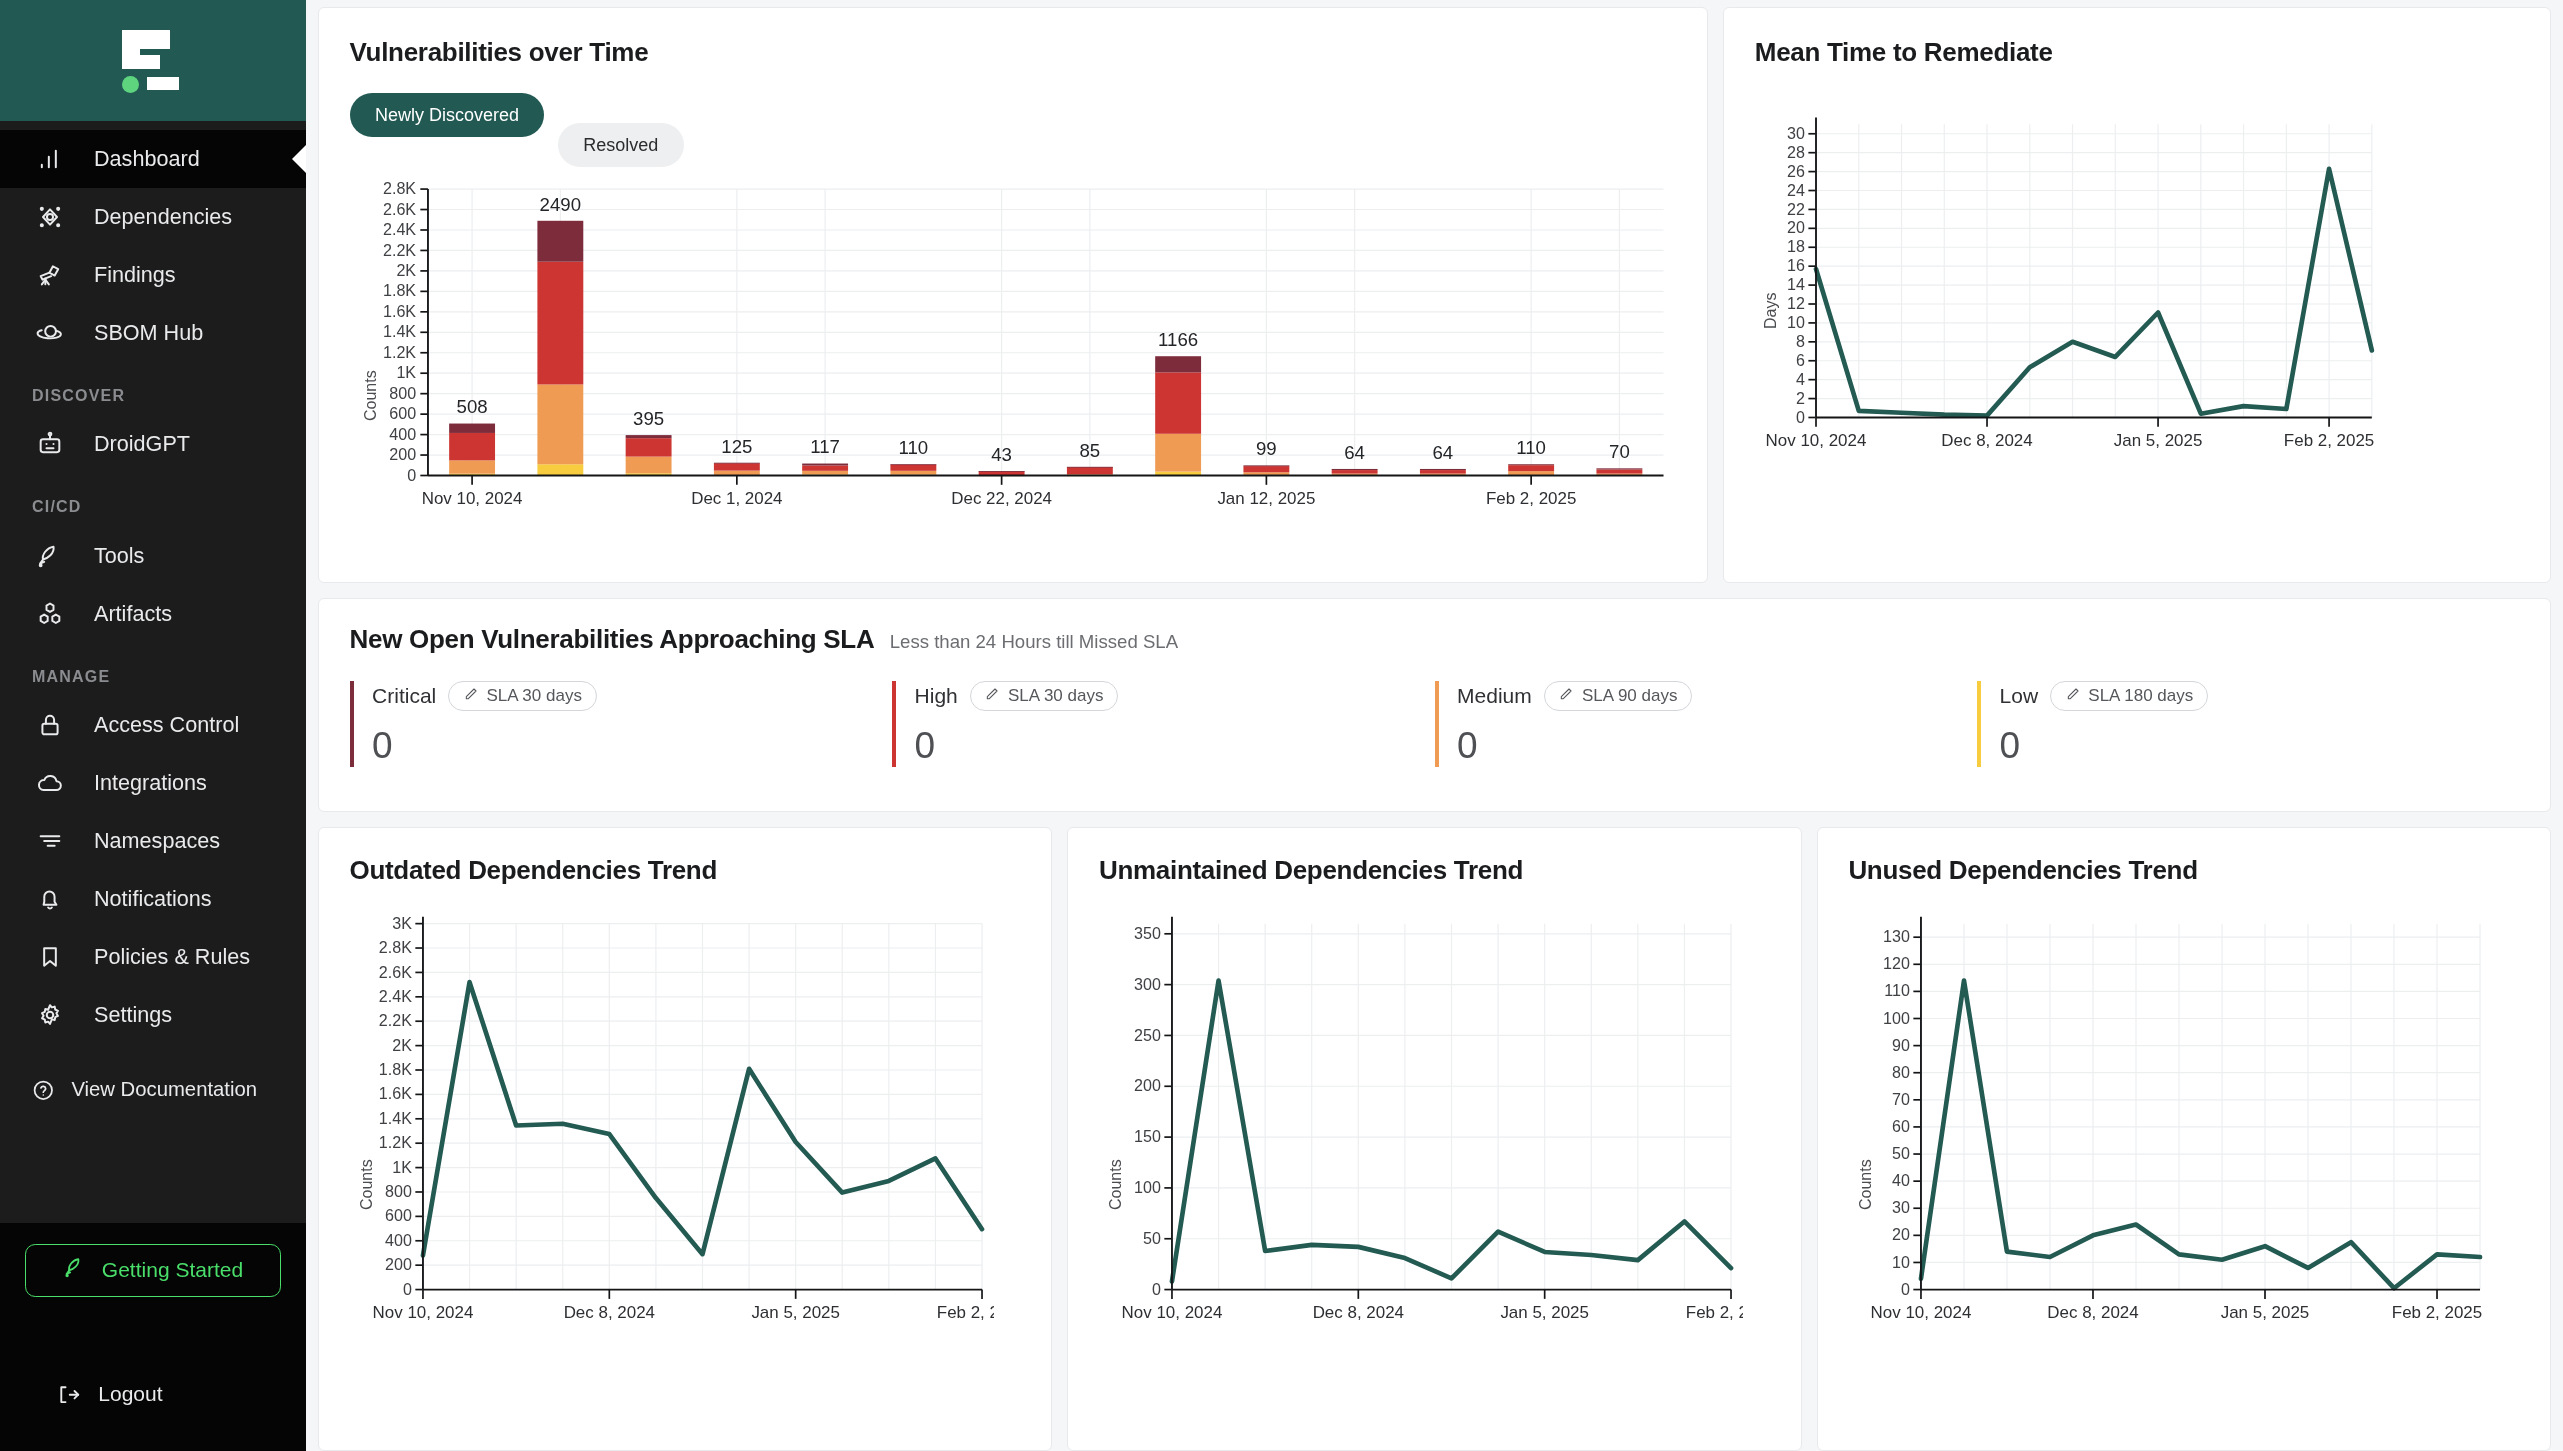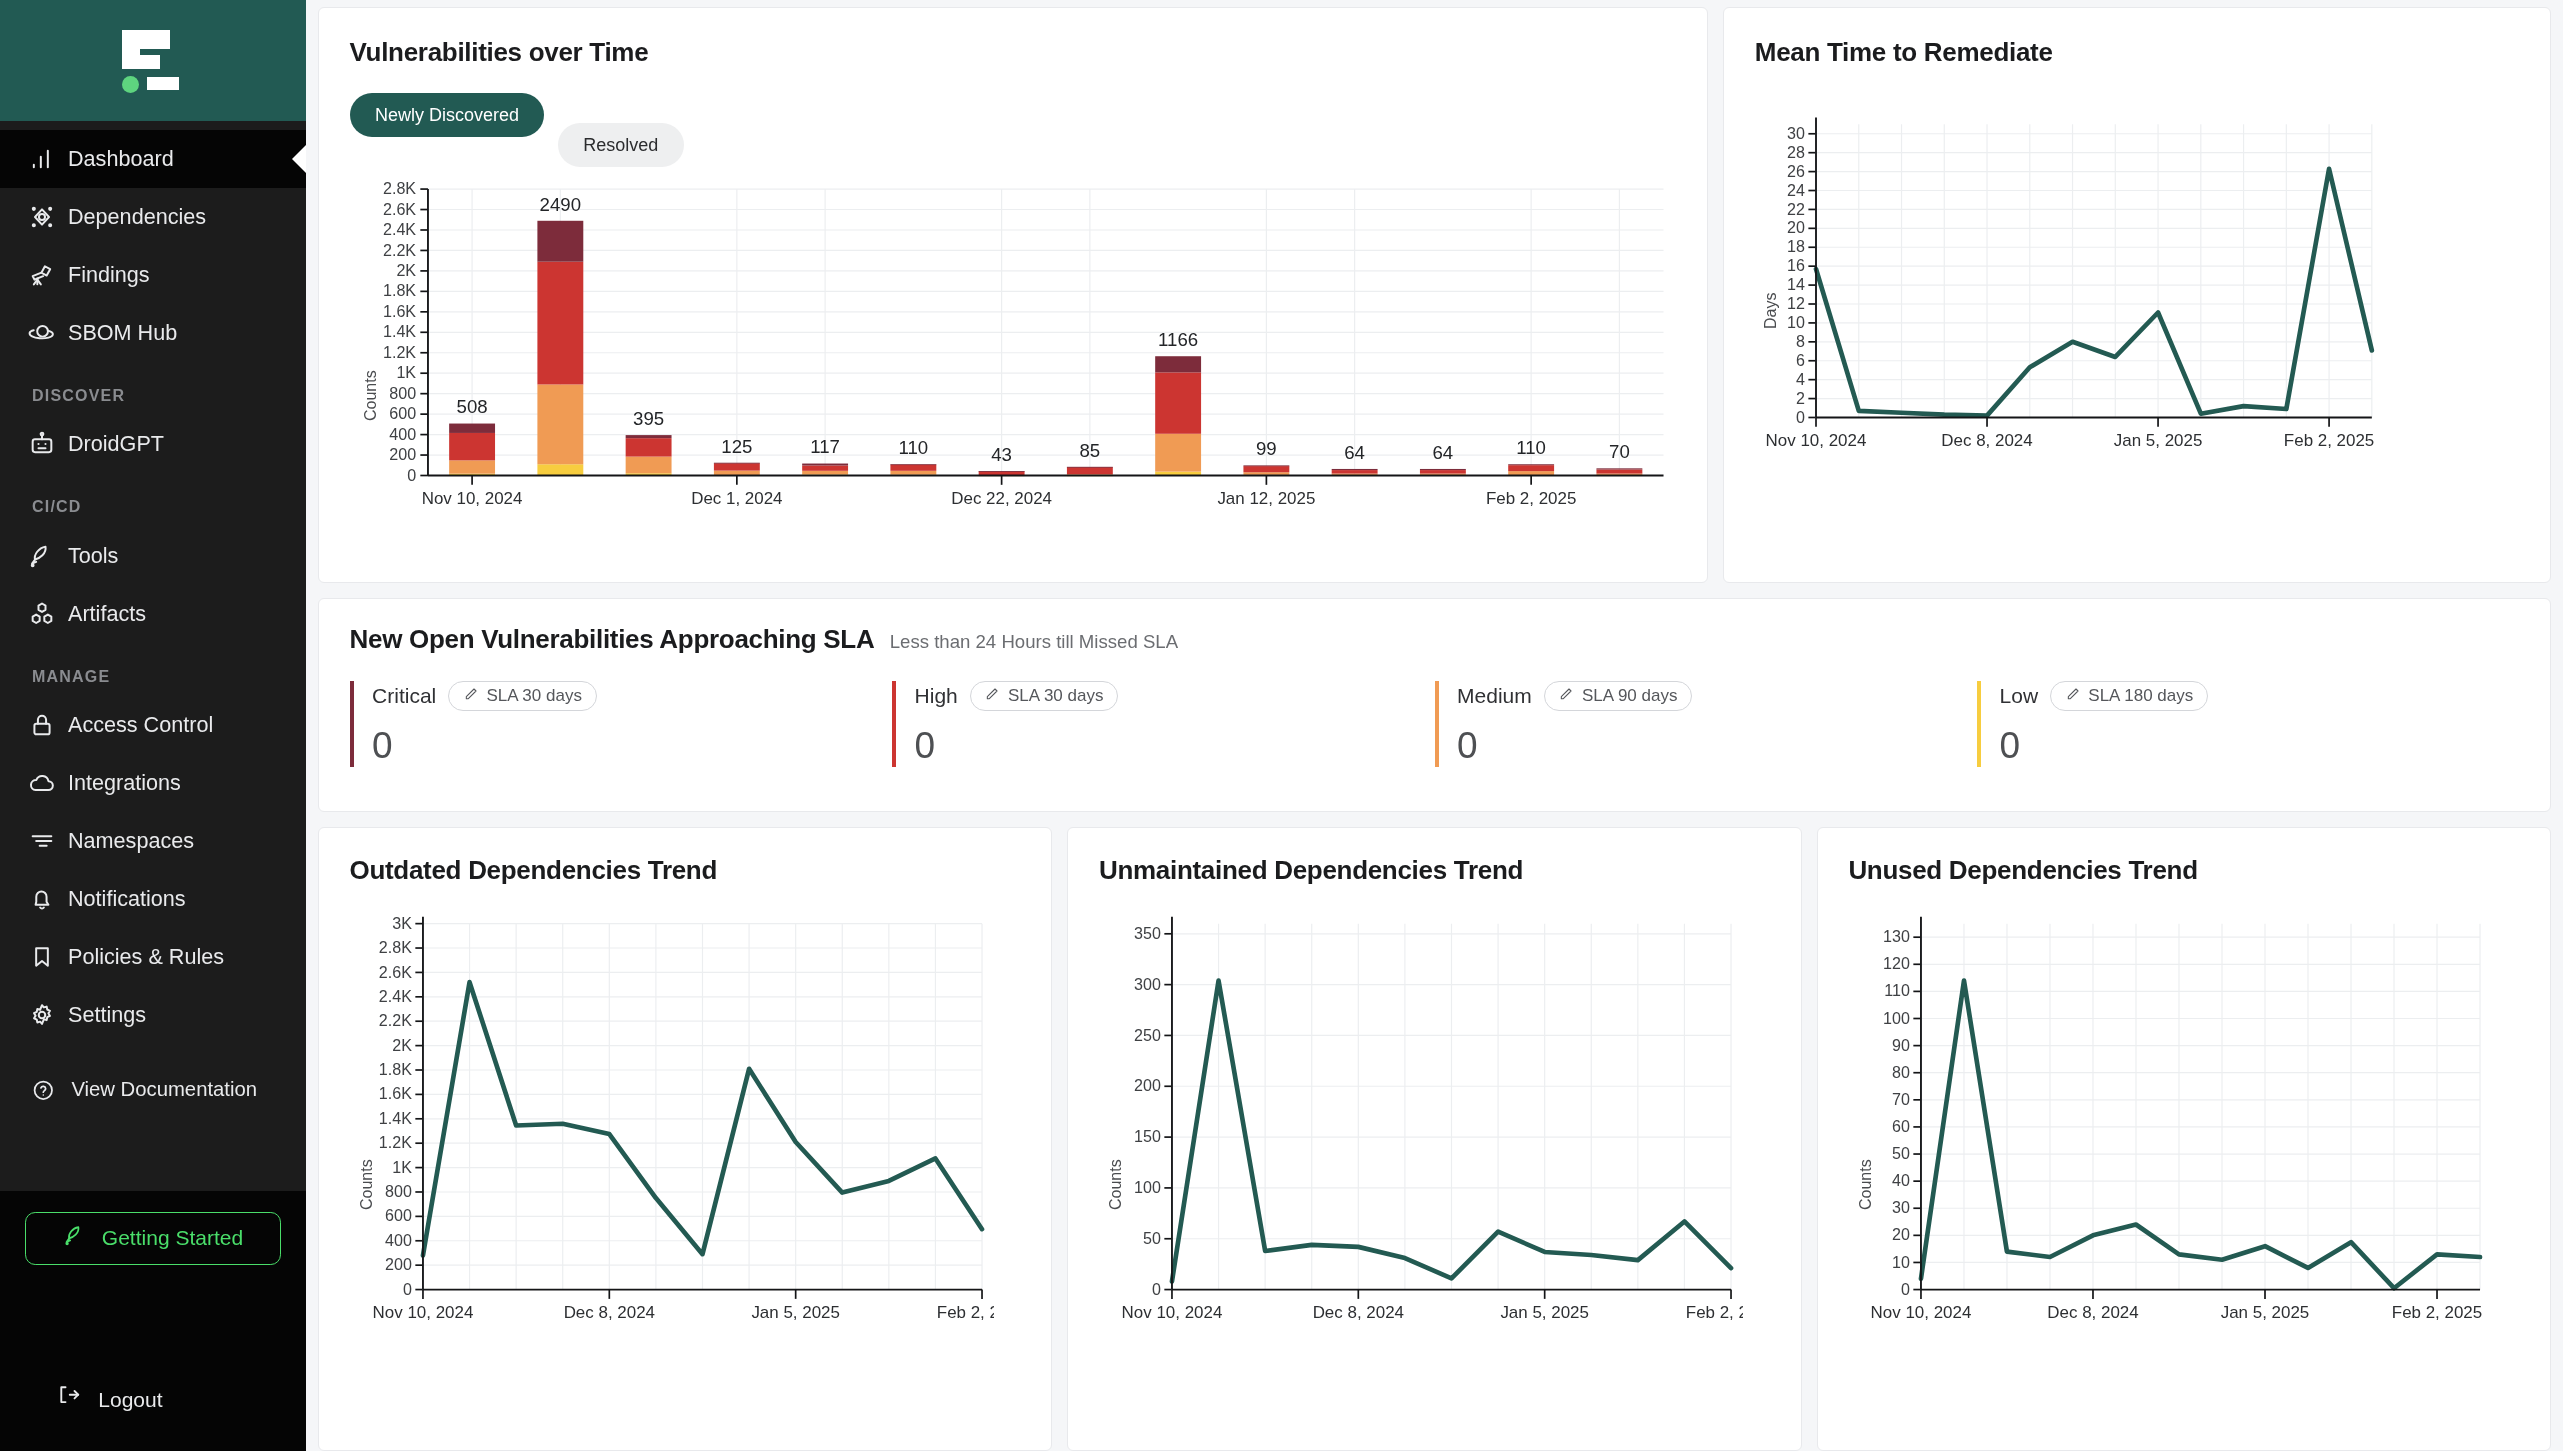--- a/index.html
+++ b/index.html
@@ -33,23 +33,23 @@
   .logo-mark .b2 { position: absolute; left: 0;  top: 18.6px; width: 18.6px; height: 20.3px; background: #fff; }
   .logo-mark .b3 { position: absolute; left: 18.6px; top: 25.4px; width: 19.5px; height: 13.6px; background: #fff; }
   .logo-mark .dot { position: absolute; left: 0.8px; top: 46px; width: 17px; height: 17px; border-radius: 50%; background: #5ed47f; }
   .logo-mark .b4 { position: absolute; left: 25.4px; top: 47px; width: 32px; height: 12.7px; background: #fff; }
 
   .nav-scroll { flex: 1; padding-top: 8.5px; overflow: hidden; }
 
   .nav-item {
     display: flex;
     align-items: center;
-    gap: 12px;
+    gap: 30px;
     height: 58px;
-    padding-left: 28px;
+    padding-left: 36px;
     color: #e9eaec;
     font-size: 21.6px;
     cursor: pointer;
     position: relative;
   }
   .nav-item .ic { width: 28px; height: 28px; flex: none; display: flex; align-items: center; justify-content: center; }
   .nav-item .ic svg { width: 28px; height: 28px; stroke: #e9eaec; stroke-width: 1.7; fill: none; stroke-linecap: round; stroke-linejoin: round; }
   .nav-item.active { background: #050505; }
   .nav-item.active .arrow {
     position: absolute; right: -0.8px; top: 50%; transform: translateY(-50%);
@@ -79,23 +79,23 @@
     display: flex;
     align-items: center;
     justify-content: center;
     gap: 14.4px;
     color: #4ade6a;
     font-size: 21px;
     cursor: pointer;
   }
   .getting-started svg { width: 24.6px; height: 24.6px; stroke: #4ade6a; stroke-width: 1.7; fill: none; stroke-linecap: round; stroke-linejoin: round; }
   .logout {
-    display: flex; align-items: flex-end; gap: 17px;
+    display: flex; align-items: flex-start; gap: 17px;
     color: #e9eaec; font-size: 21px;
-    padding: 0 0 39px 30.5px; margin-top: 117px; cursor: pointer;
+    padding: 0 0 39px 30.5px; margin-top: 85px; cursor: pointer;
   }
   .logout svg { width: 25.4px; height: 25.4px; stroke: #e9eaec; stroke-width: 1.8; fill: none; stroke-linecap: round; stroke-linejoin: round; }
 
   
   #main {
     flex: 1;
     height: 1451px;
     padding: 6.8px 12px 0 12px;
     display: flex;
     flex-direction: column;

